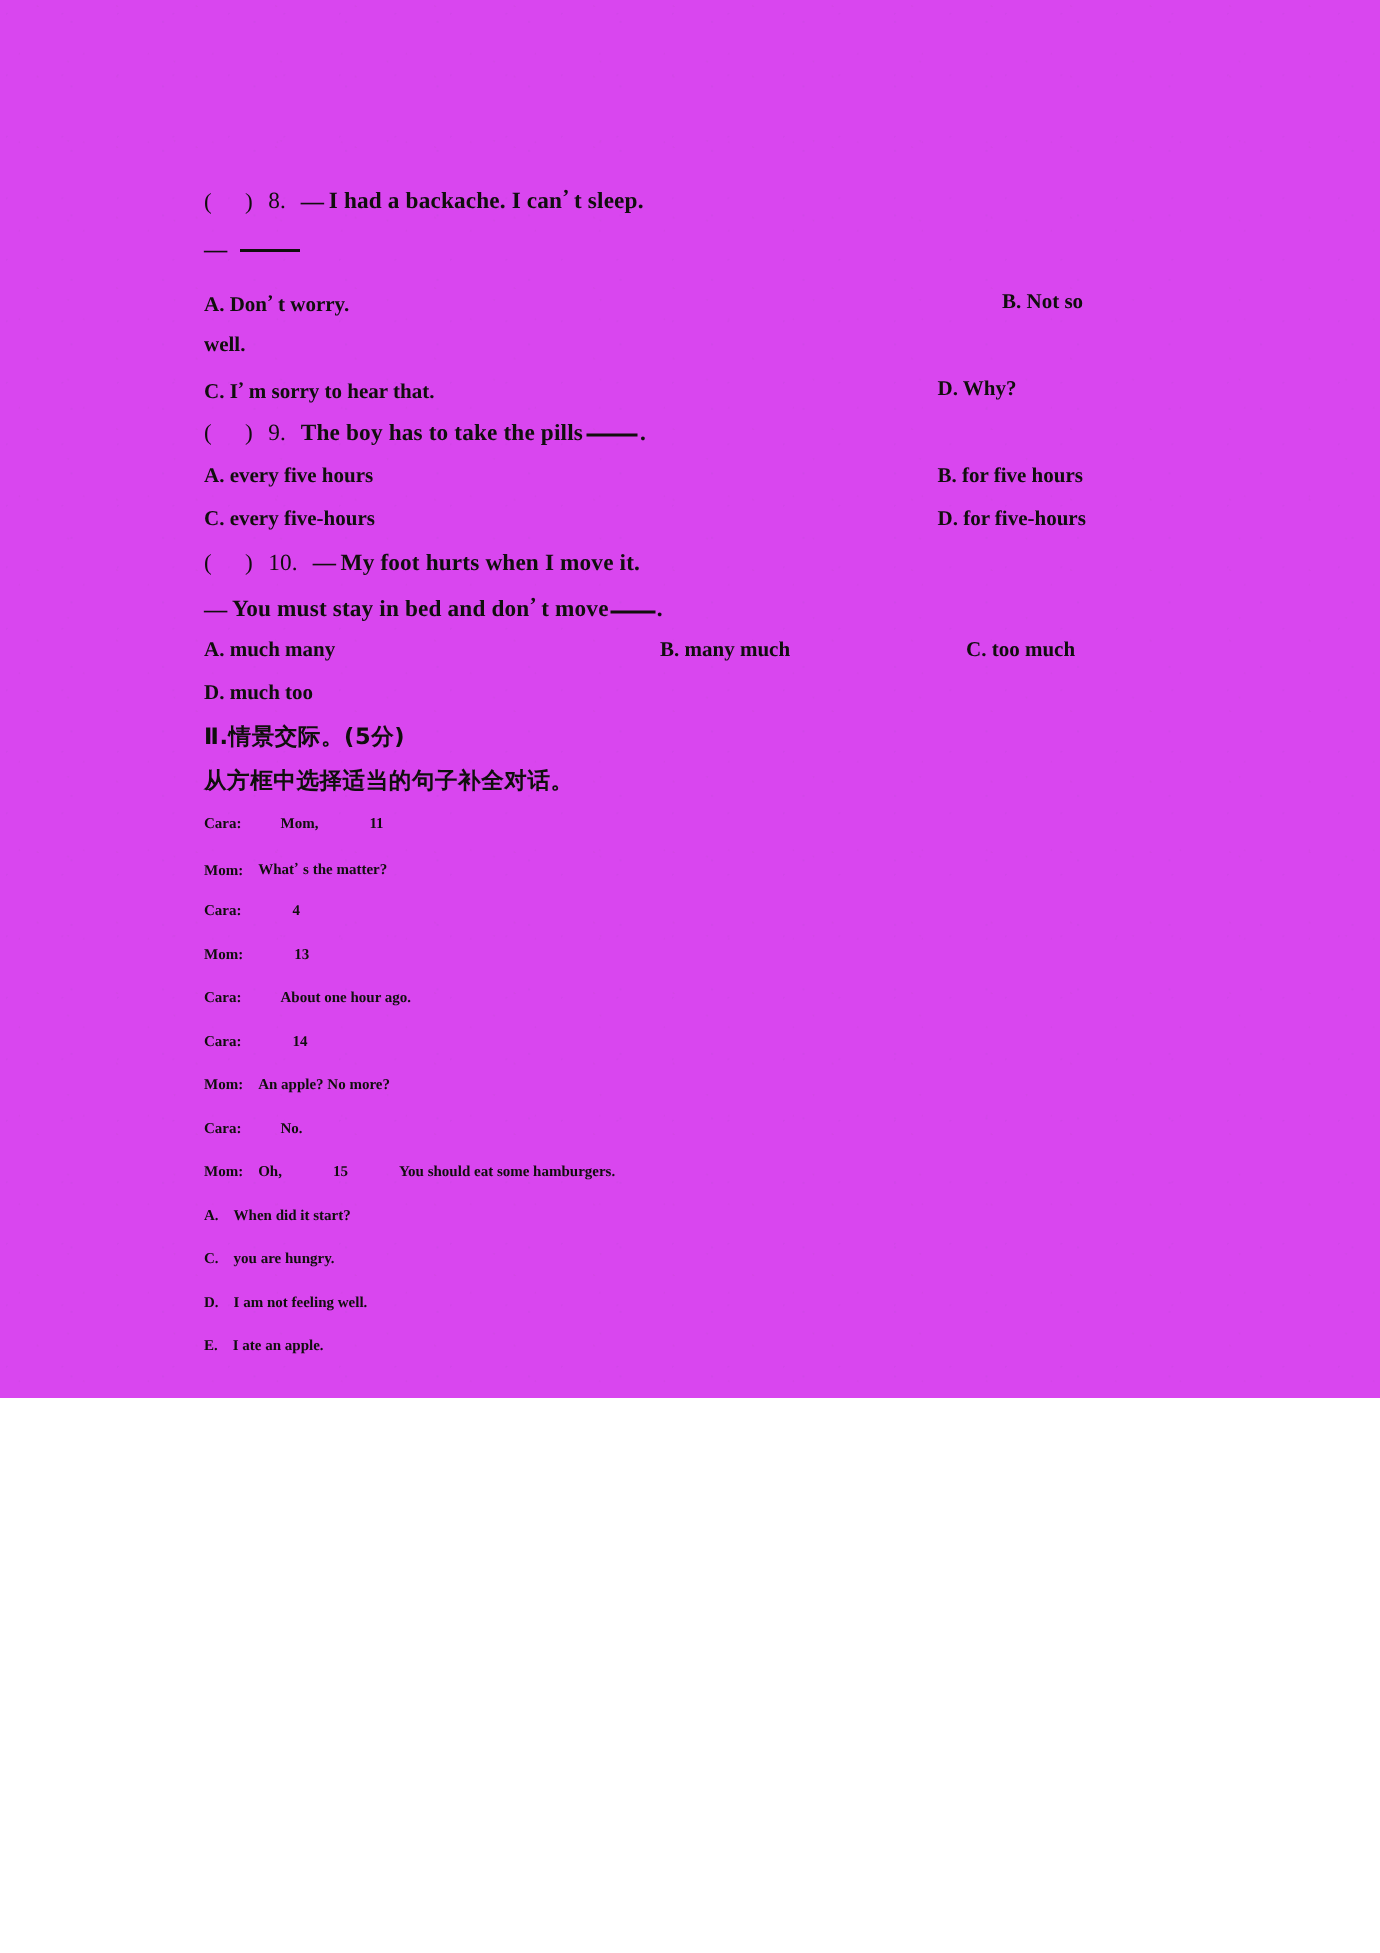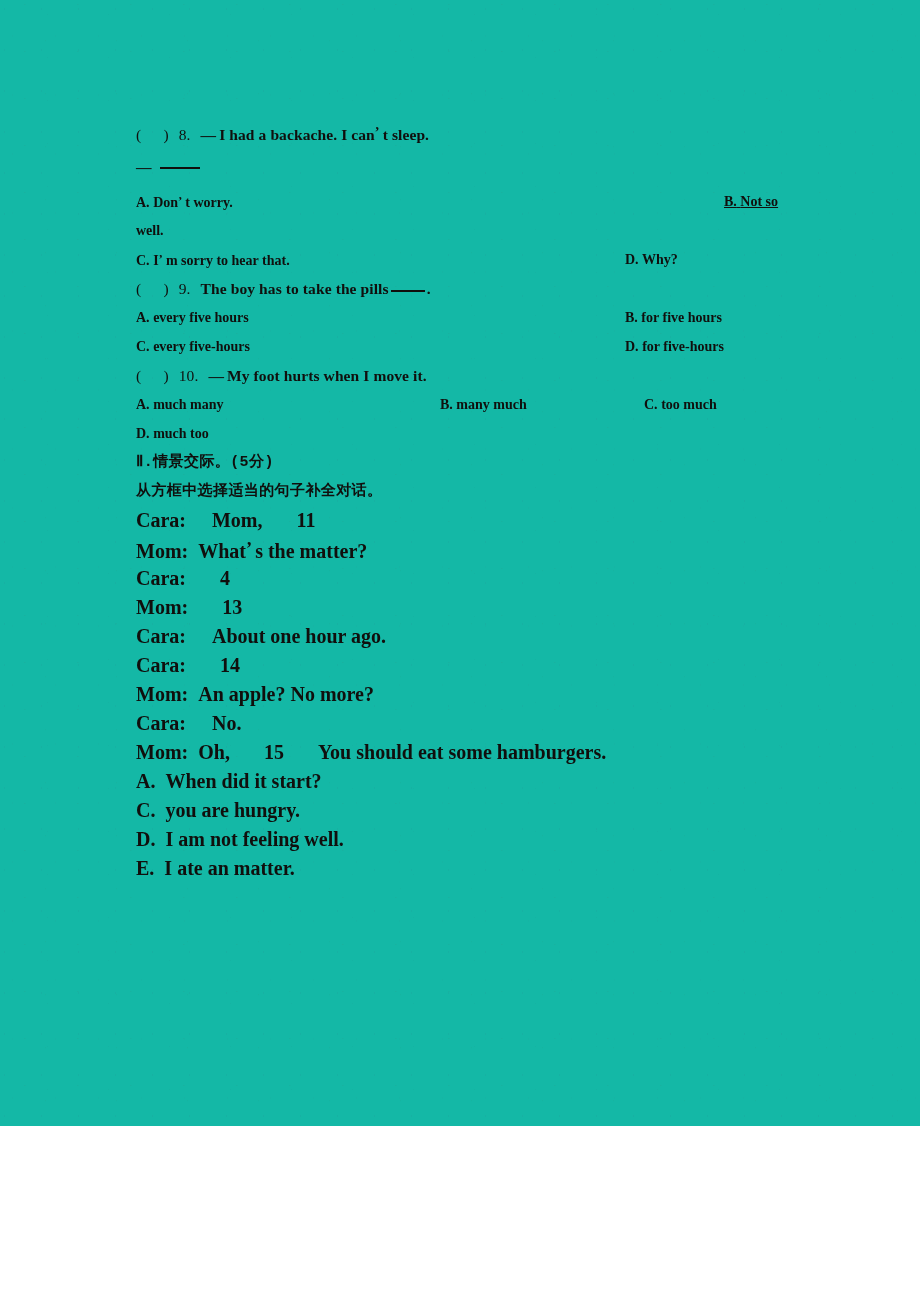--- a/index.html
+++ b/index.html
@@ -13,22 +13,22 @@
     position: relative;
     font-family: "Liberation Serif", "DejaVu Serif", serif;
     color: #100f0d;
     overflow: hidden;
   }
 
   .page {
     position: absolute;
     left: 0; top: 0;
     width: 920px;
-    height: 1126px;
-    background: #14b8a6;
+    height: 932px;
+    background: #d946ef;
   }
 
   
   .content {
     position: absolute;
     left: 136px;
     top: 118px;
     width: 700px;
   }
 
@@ -66,21 +66,21 @@
     white-space: nowrap;
   }
   .col {
     position: absolute;
     top: 0;
     font-weight: bold;
     font-size: 14px;
   }
   .c1 { left: 0px; }
   .c2-mid { left: 268px; margin-left: 36px; }
-  .c2-far { left: 588px; text-decoration: underline; }
+  .c2-far { left: 532px; }
   .c3-far { left: 508px; }
   .c2-q9 { left: 489px; }
 
   
   .apos {
     font-weight: bold;
     vertical-align: 0.18em;
     font-size: 0.92em;
     padding-right: 3px;
   }
@@ -129,29 +129,28 @@
   
   .cn {
     font-family: "DejaVu Sans", "Liberation Sans", sans-serif;
     font-weight: bold;
     font-size: 15px;
     line-height: 29px;
     letter-spacing: 0.4px;
   }
   .cn-line {
     height: 29px;
-    font-family: Liberation Mono, monospace;
   }
 
   
   .dlg {
     position: relative;
     height: 29px;
     line-height: 29px;
-    font-size: 20px;
+    font-size: 10px;
     font-weight: bold;
     white-space: nowrap;
   }
   .spk {
     display: inline-block;
     font-weight: bold;
   }
   .gap-sm { display: inline-block; width: 10px; }
   .gap-md { display: inline-block; width: 26px; }
   .gap-lg { display: inline-block; width: 34px; }
@@ -214,20 +213,23 @@
 
     <div class="opt-row">
       <span class="col c1"><span>C.</span> <span>every five-hours</span></span>
       <span class="col c2-q9"><span>D.</span> <span>for five-hours</span></span>
     </div>
 
     <div class="line stem">
       <span class="paren"><span>(</span><span class="paren-gap"></span><span>)</span></span><span class="gap-sm"></span><span>10.</span><span class="gap-sm"></span><span class="dash">—</span><span class="bold">My foot hurts when I move it.</span>
     </div>
 
+    <div class="line stem">
+      <span class="dash">—</span><span class="bold">You must stay in bed and don</span><span class="apos">’</span><span class="bold">t move</span><span class="blank-sm"></span><span class="bold">.</span>
+    </div>
 
     <div class="opt-row">
       <span class="col c1"><span>A.</span> <span>much many</span></span>
       <span class="col c2-mid"><span>B.</span> <span>many much</span></span>
       <span class="col c3-far"><span>C.</span> <span>too much</span></span>
     </div>
 
     <div class="opt-row">
       <span class="col c1"><span>D.</span> <span>much too</span></span>
     </div>
@@ -275,19 +277,19 @@
     <div class="dlg">
       <span>A.</span><span class="gap-sm"></span><span>When did it start?</span>
     </div>
     <div class="dlg">
       <span>C.</span><span class="gap-sm"></span><span>you are hungry.</span>
     </div>
     <div class="dlg">
       <span>D.</span><span class="gap-sm"></span><span>I am not feeling well.</span>
     </div>
     <div class="dlg">
-      <span>E.</span><span class="gap-sm"></span><span>I ate an matter.</span>
+      <span>E.</span><span class="gap-sm"></span><span>I ate an apple.</span>
     </div>
 
   </div>
 
   <div class="speckle"></div>
 </div>
 
 </body></html>

